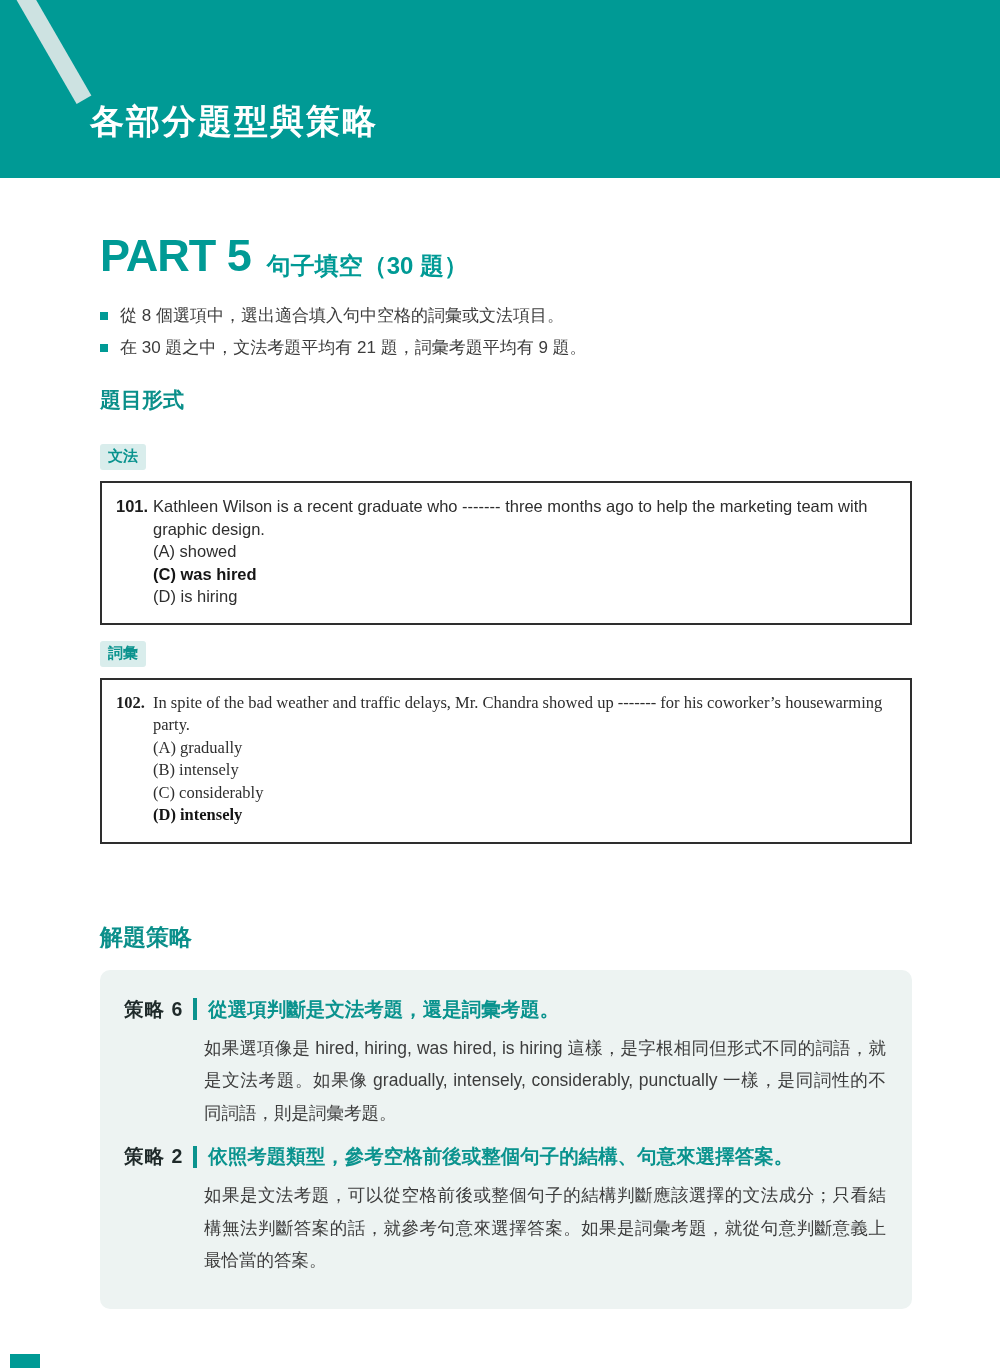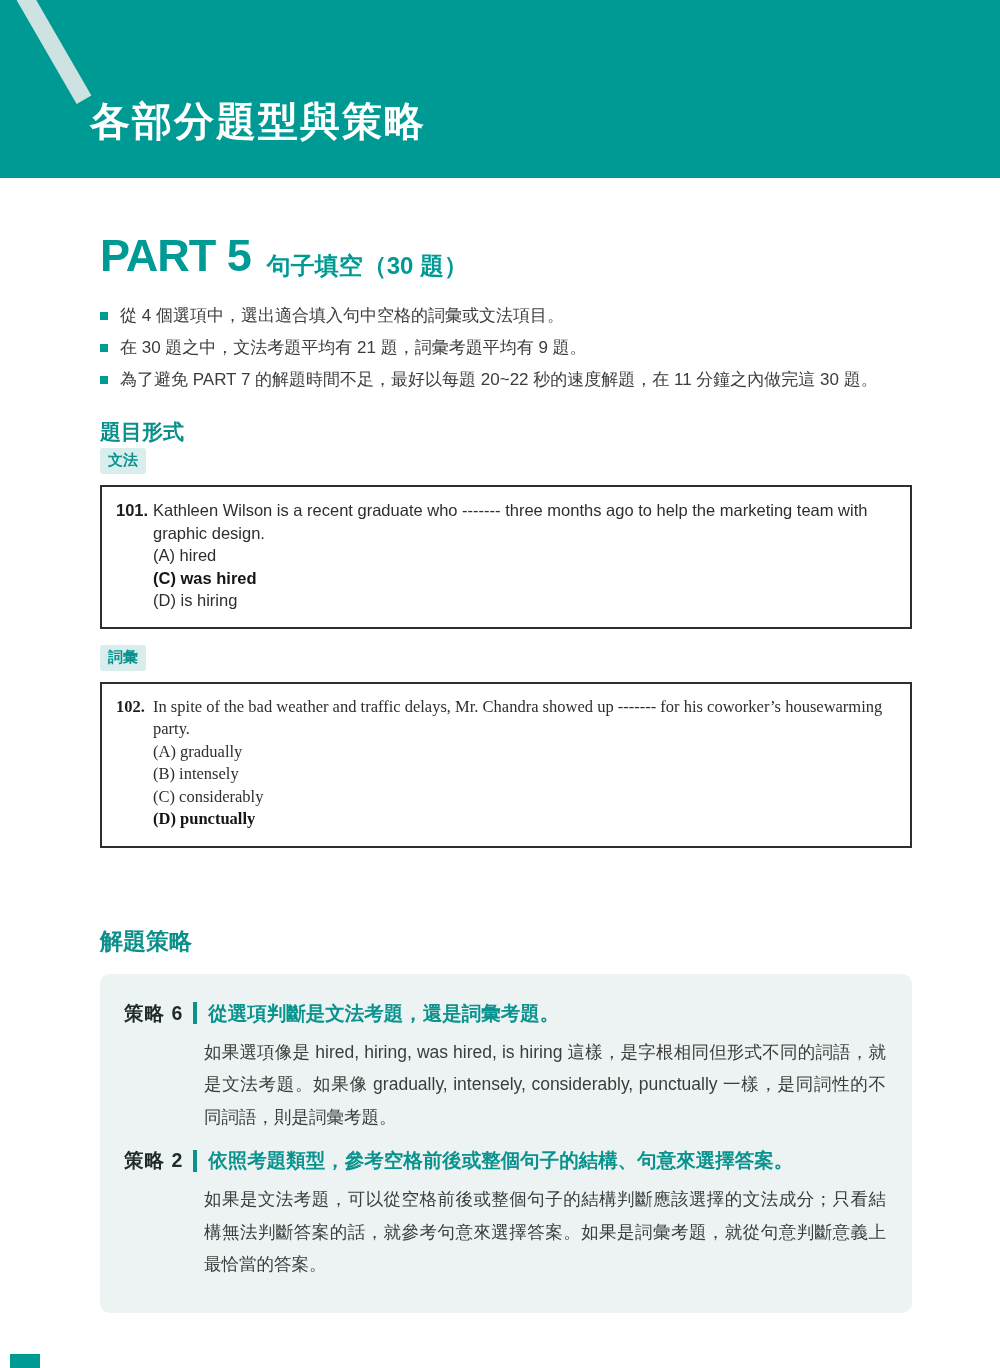--- a/index.html
+++ b/index.html
@@ -31,21 +31,21 @@
     top: -14px;
     width: 17px;
     height: 122px;
     background: #cde2e1;
     transform: rotate(-30deg);
   }
   .banner-title {
     position: absolute;
     left: 90px;
     top: 96px;
-    font-size: 40px;
+    font-size: 34px;
     line-height: 50px;
     font-weight: bold;
     color: #ffffff;
     letter-spacing: 2px;
   }
 
   
   .content { padding: 0 55px 0 100px; }
 
   .part-row {
@@ -82,21 +82,21 @@
     margin: 12px 12px 0 0;
   }
 
   .fmt-heading {
     margin-top: 22px;
     font-size: 21px;
     font-weight: bold;
     color: #0a8f8a;
   }
 
-  .qgroup { margin-top: 2px; }
+  .qgroup { margin-top: 30px; }
   .qgroup + .qgroup { margin-top: 16px; font-family: Liberation Serif, serif; }
   .type-badge {
     display: inline-block;
     background: #d9edec;
     color: #0a938e;
     font-size: 15px;
     font-weight: bold;
     padding: 3px 8px 4px;
     border-radius: 3px;
   }
@@ -183,60 +183,56 @@
   <div class="content">
 
     <div class="part-row">
       <span class="part-label">PART 5</span>
       <span class="part-sub">句子填空（30 題）</span>
     </div>
 
     <div class="bullets">
       <div class="bullet">
         <span class="bullet-marker"></span>
-        <span>從 4 個選項中，選出適合填入句中空格的詞彙或文法項目。</span>
+        <span>從 8 個選項中，選出適合填入句中空格的詞彙或文法項目。</span>
       </div>
       <div class="bullet">
         <span class="bullet-marker"></span>
         <span>在 30 題之中，文法考題平均有 21 題，詞彙考題平均有 9 題。</span>
-      </div>
-      <div class="bullet">
-        <span class="bullet-marker"></span>
-        <span>為了避免 PART 7 的解題時間不足，最好以每題 20~22 秒的速度解題，在 11 分鐘之內做完這 30 題。</span>
       </div>
     </div>
 
     <div class="fmt-heading">題目形式</div>
 
     <div class="qgroup">
       <span class="type-badge">文法</span>
       <div class="qbox">
         <div class="qrow">
           <span class="qnum">101.</span>
           <div class="qbody">
             <div>Kathleen Wilson is a recent graduate who ------- three months ago to help the marketing team with graphic design.</div>
-            <div class="qoption">(A) hired</div>
+            <div class="qoption">(A) showed</div>
             <div class="qoption bold">(C) was hired</div>
             <div class="qoption">(D) is hiring</div>
           </div>
         </div>
       </div>
     </div>
 
     <div class="qgroup">
       <span class="type-badge">詞彙</span>
       <div class="qbox">
         <div class="qrow">
           <span class="qnum">102.</span>
           <div class="qbody">
             <div>In spite of the bad weather and traffic delays, Mr. Chandra showed up ------- for his coworker’s housewarming party.</div>
             <div class="qoption">(A) gradually</div>
             <div class="qoption">(B) intensely</div>
             <div class="qoption">(C) considerably</div>
-            <div class="qoption bold">(D) punctually</div>
+            <div class="qoption bold">(D) intensely</div>
           </div>
         </div>
       </div>
     </div>
 
     <div class="strategy-heading">解題策略</div>
 
     <div class="panel">
       <div class="strat">
         <div class="strat-head">

